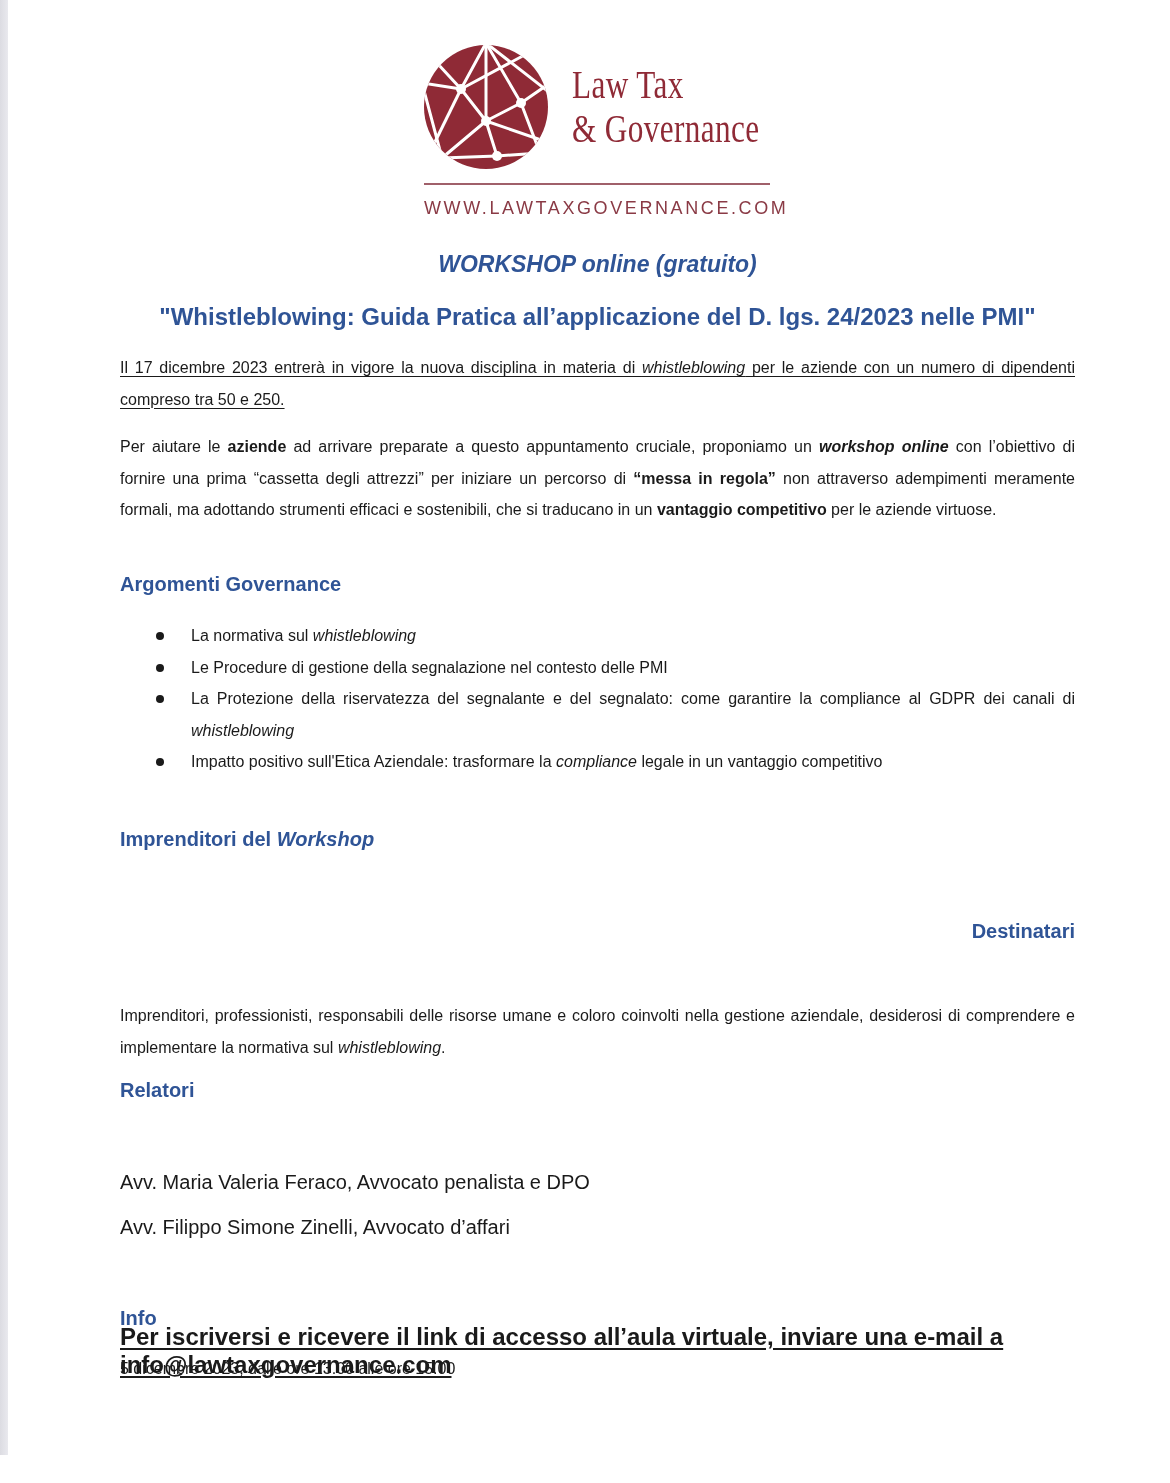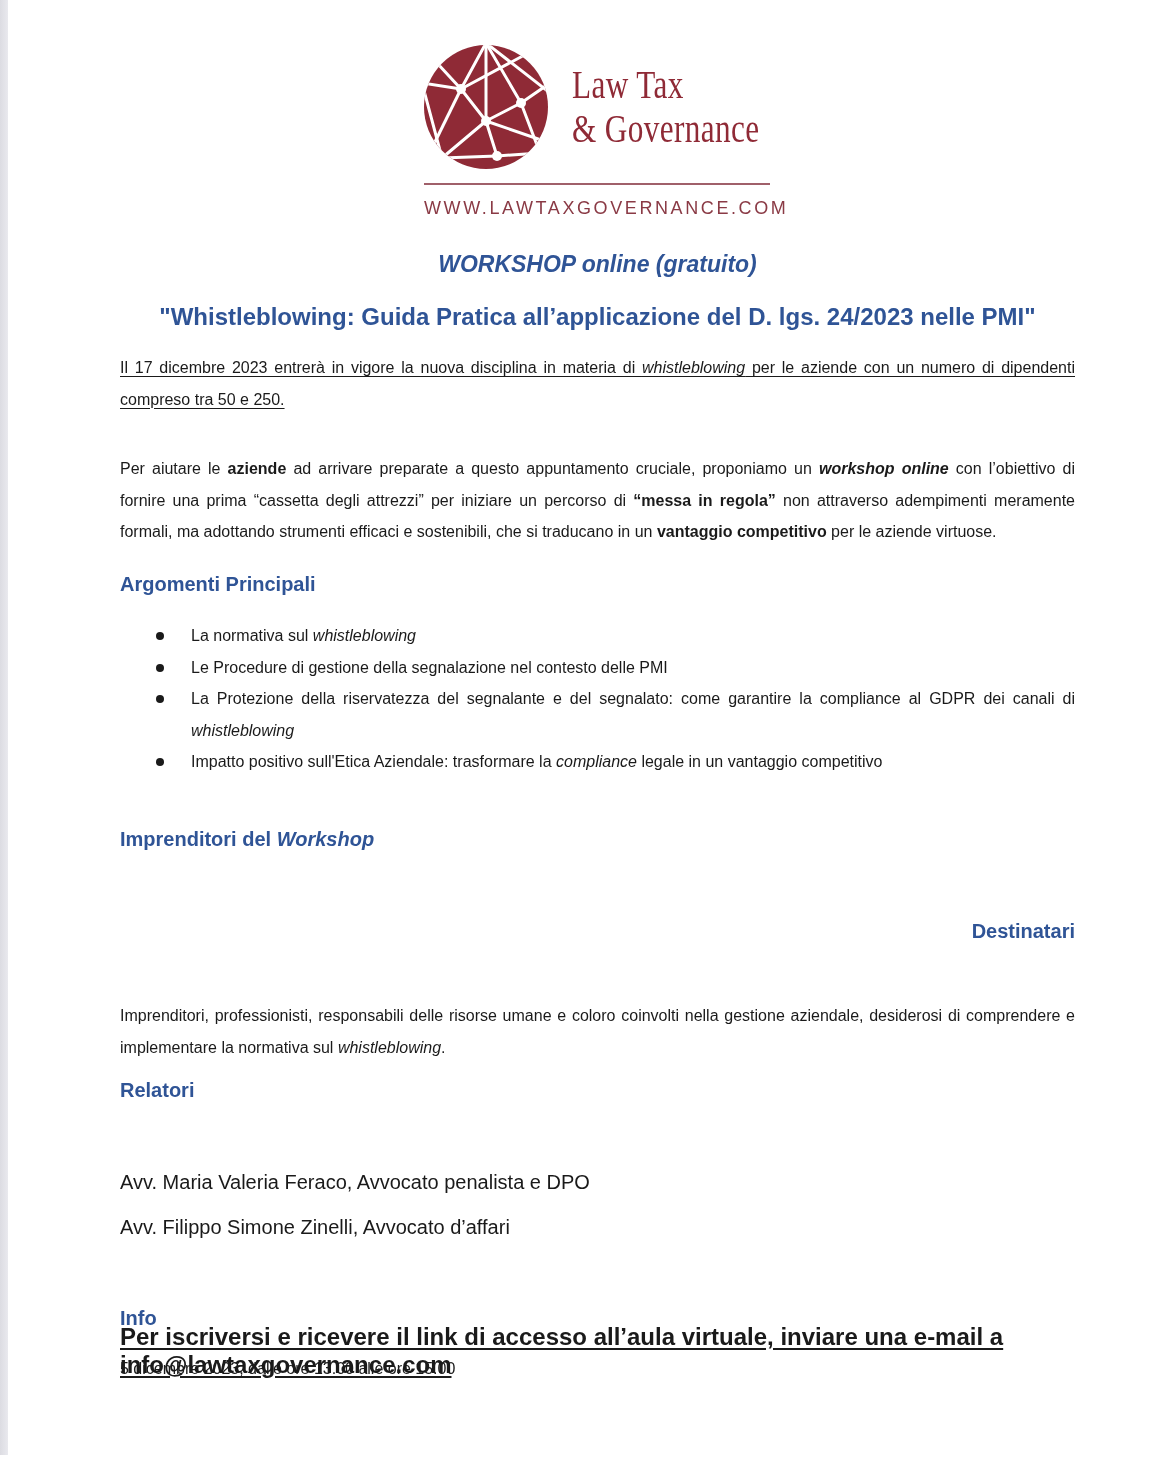--- a/index.html
+++ b/index.html
@@ -43,21 +43,21 @@
     font-size: 24px; font-weight: bold;
   }
 
   .body-text { font-size: 16px; line-height: 31.5px; }
   .block { position: absolute; left: 120px; width: 955px; }
   .justify { text-align: justify; text-align-last: left; }
   .underline { text-decoration: underline; text-underline-offset: 3px; }
   .heading { font-size: 20px; font-weight: bold; }
 
   .intro { top: 352px; }
-  .para1 { top: 431px; margin-top: 22px; }
+  .para1 { top: 431px; }
   .h-argomenti { top: 573px; }
   .topics { top: 620px; left: 120px; width: 955px; margin: 0; padding: 0; list-style: none; }
   .topics li { position: relative; padding-left: 71px; }
   .topics li .bullet {
     position: absolute; left: 36px; top: 12px; width: 8px; height: 8px;
     border-radius: 50%; background: #1a1a1a;
   }
   .h-metodo { top: 828px; }
   .metodo { top: 874px; }
   .h-dest { top: 920px; text-align: right; }
@@ -119,21 +119,21 @@
     <div class="logo-url">WWW.LAWTAXGOVERNANCE.COM</div>
   </div>
 
   <div class="workshop-label blue">WORKSHOP online (gratuito)</div>
   <div class="title blue">"Whistleblowing: Guida Pratica all’applicazione del D. lgs. 24/2023 nelle PMI"</div>
 
   <div class="block body-text intro justify underline"><span>Il 17 dicembre 2023 entrerà in vigore la nuova disciplina in materia di </span><em>whistleblowing</em><span> per le aziende con un numero di dipendenti compreso tra 50 e 250.</span></div>
 
   <div class="block body-text para1 justify"><span>Per aiutare le </span><b>aziende</b><span> ad arrivare preparate a questo appuntamento cruciale, proponiamo un </span><b><i>workshop online</i></b><span> con l’obiettivo di fornire una prima “cassetta degli attrezzi” per iniziare un percorso di </span><b>“messa in regola”</b><span> non attraverso adempimenti meramente formali, ma adottando strumenti efficaci e sostenibili, che si traducano in un </span><b>vantaggio competitivo</b><span> per le aziende virtuose.</span></div>
 
-  <div class="block heading blue h-argomenti">Argomenti Principali</div>
+  <div class="block heading blue h-argomenti">Argomenti Governance</div>
   <ul class="topics block body-text justify">
     <li><span class="bullet"></span><span>La normativa sul </span><i>whistleblowing</i><span></span></li>
     <li><span class="bullet"></span><span>Le Procedure di gestione della segnalazione nel contesto delle PMI</span><i></i><span></span></li>
     <li><span class="bullet"></span><span>La Protezione della riservatezza del segnalante e del segnalato: come garantire la compliance al GDPR dei canali di </span><i>whistleblowing</i><span></span></li>
     <li><span class="bullet"></span><span>Impatto positivo sull'Etica Aziendale: trasformare la </span><i>compliance</i><span> legale in un vantaggio competitivo</span></li>
   </ul>
 
   <div class="block heading blue h-metodo"><span>Imprenditori del </span><i>Workshop</i></div>
 
   <div class="block heading blue h-dest">Destinatari</div>

